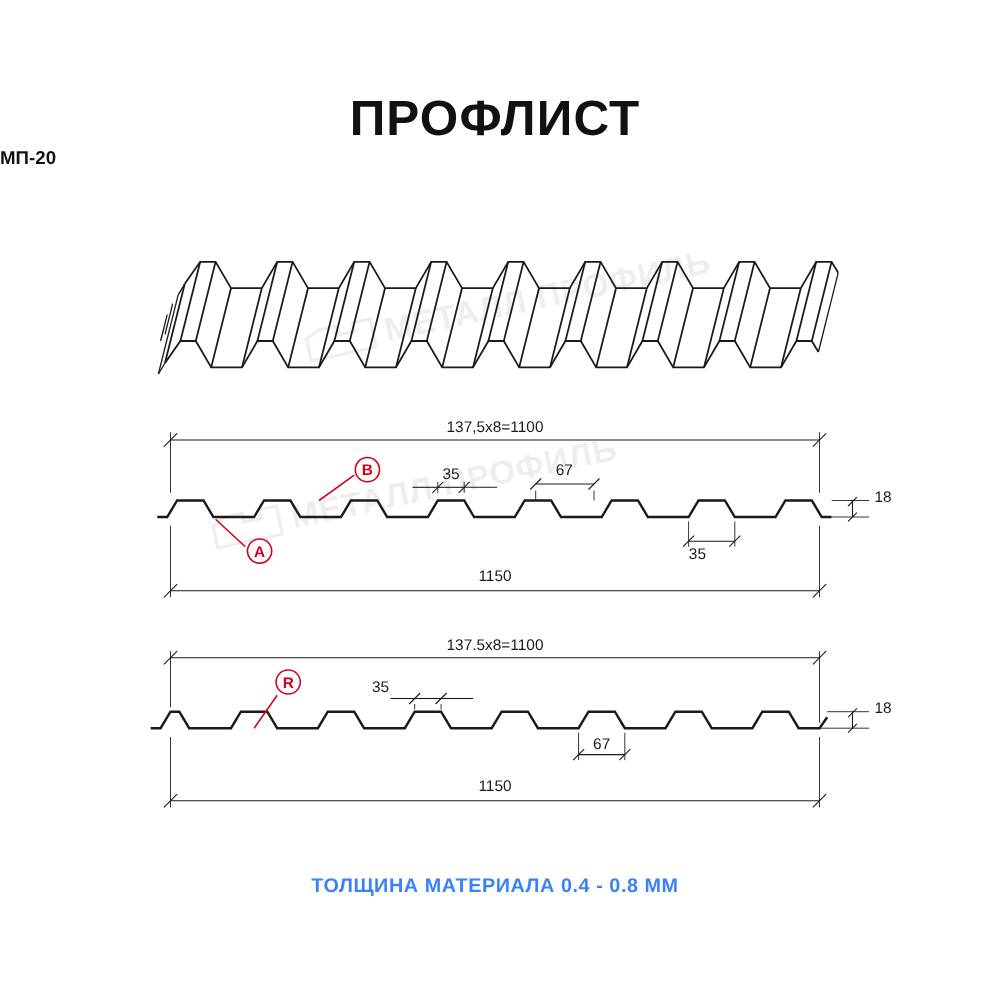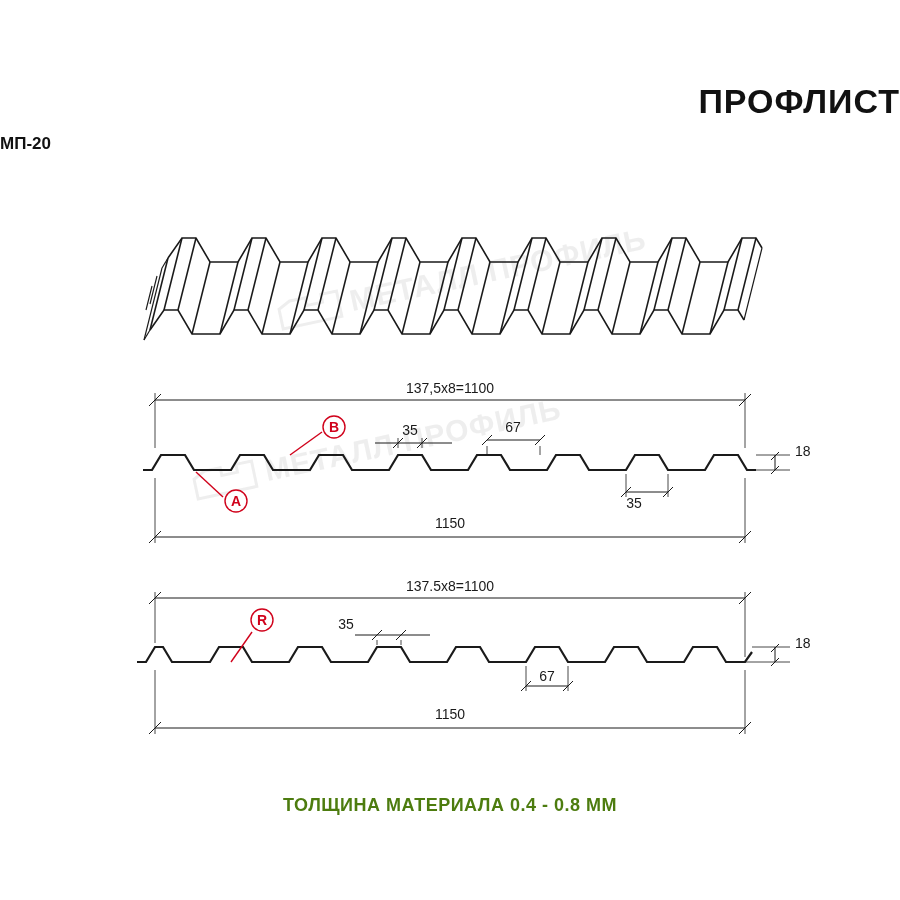--- a/index.html
+++ b/index.html
@@ -18,22 +18,22 @@
   .page {
     position: relative;
     width: 900px;
     height: 900px;
   }
   .title {
     position: absolute;
     top: 82px;
     left: 0;
     width: 900px;
-    text-align: right;
-    font-size: 34px;
+    text-align: center;
+    font-size: 45px;
     font-weight: bold;
     letter-spacing: 1px;
     color: #111111;
   }
   .subtitle {
     position: absolute;
     top: 134px;
     left: 0;
     width: 900px;
     font-size: 17px;
@@ -42,21 +42,21 @@
   }
   .footer {
     position: absolute;
     top: 795px;
     left: 0;
     width: 900px;
     text-align: center;
     font-size: 18px;
     font-weight: bold;
     letter-spacing: 0.5px;
-    color: #4d7c0f;
+    color: #3b82f6;
   }
   svg.drawing {
     position: absolute;
     top: 0;
     left: 0;
   }
   .wm {
     position: absolute;
     pointer-events: none;
     opacity: 0.30;

